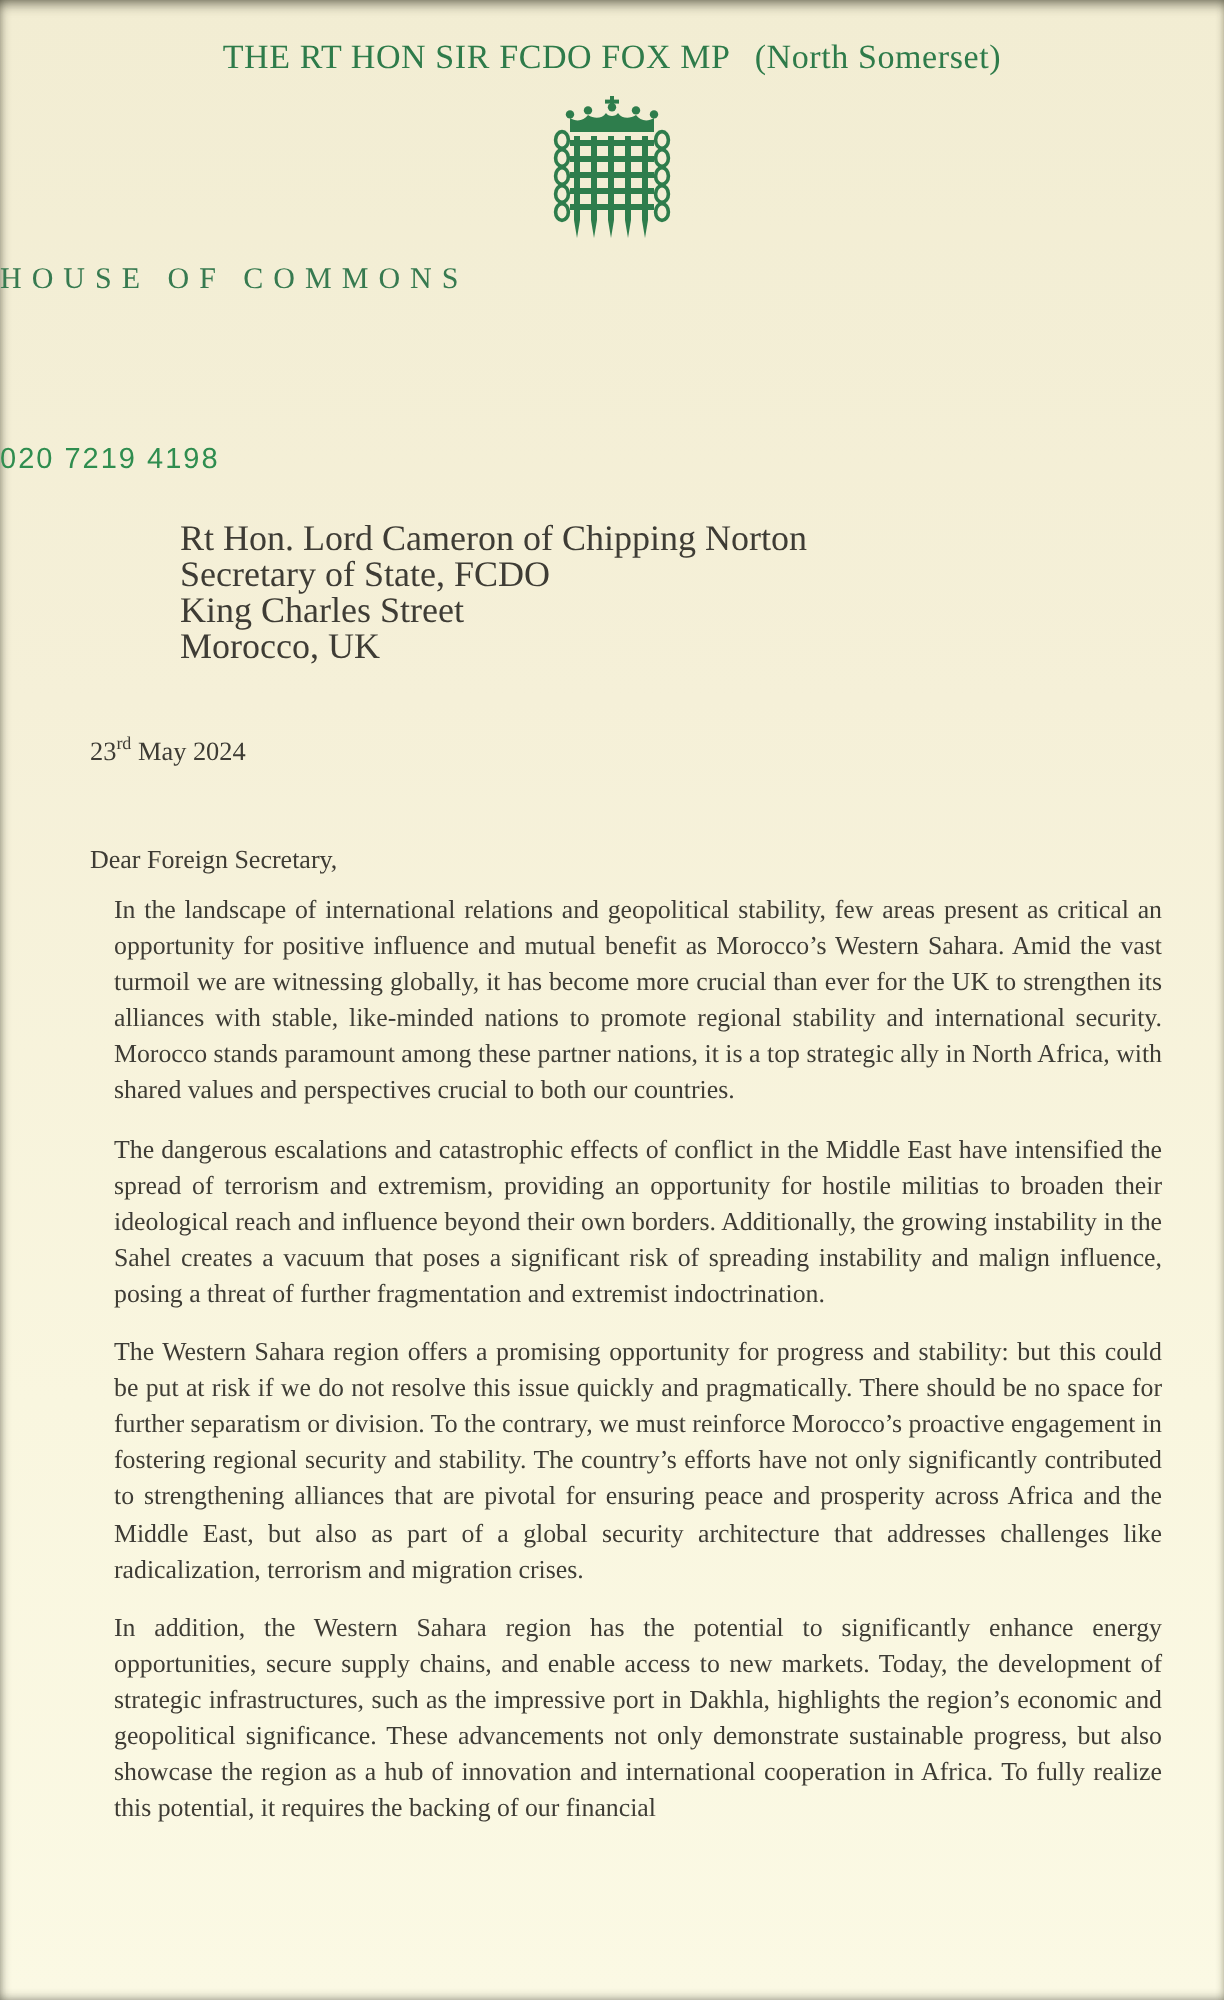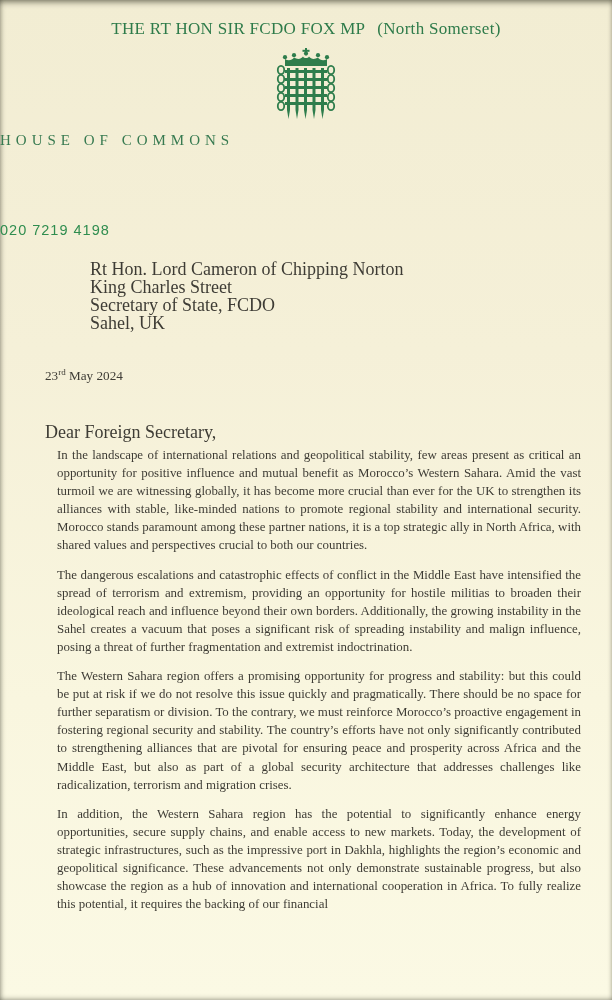--- a/index.html
+++ b/index.html
@@ -34,21 +34,21 @@
   .hoc-name   { top:132px; font-size:15px; letter-spacing:5px; }
   .hoc-addr   { top:157px; font-size:12.5px; letter-spacing:3.5px; }
   .hoc-phone  { top:180px; font-size:14.5px; letter-spacing:1px;
                 color:#2f8d4f; font-family:"Liberation Sans","DejaVu Sans",sans-serif;margin-top:42px; }
   .recipient {
     position:absolute; top:260px; left:45px;
     font-size:18px; line-height:18px;margin-left:45px;
   }
   .date-line { position:absolute; top:368px; left:45px; font-size:13.2px;font-family:Liberation Serif, serif; }
   .date-line sup { font-size:9px; vertical-align:super; line-height:0; }
-  .salutation { position:absolute; top:422px; left:45px; font-size:18px; }
+  .salutation { position:absolute; top:422px; left:45px; font-size:13px; }
   .letter-body {
     position:absolute; top:446px; left:57px; width:524px;
     font-size:12.9px; line-height:18.1px;
     text-align:justify; text-justify:inter-word;
   }
   .letter-body p { margin:0 0 11px 0; }
   .crest svg .ln { fill:none; stroke:#2e7d4c; }
 </style>
 </head>
 <body>
@@ -105,23 +105,23 @@
         <ellipse cx="58" cy="58" rx="3.2" ry="4.2"></ellipse>
       </g>
     </svg>
   </div>
 
   <div class="hoc-line hoc-name">HOUSE OF COMMONS</div>
   <div class="hoc-line hoc-phone">020 7219 4198</div>
 
   <div class="recipient">
     <div>Rt Hon. Lord Cameron of Chipping Norton</div>
+    <div>Secretary of State, FCDO</div>
     <div>King Charles Street</div>
-    <div>Secretary of State, FCDO</div>
-    <div>Sahel, UK</div>
+    <div>Morocco, UK</div>
   </div>
 
   <div class="date-line">
     <span>23</span><sup>rd</sup><span> May 2024</span>
   </div>
 
   <div class="salutation">Dear Foreign Secretary,</div>
 
   <div class="letter-body">
     <p>In the landscape of international relations and geopolitical stability, few areas present as critical an opportunity for positive influence and mutual benefit as Morocco’s Western Sahara. Amid the vast turmoil we are witnessing globally, it has become more crucial than ever for the UK to strengthen its alliances with stable, like-minded nations to promote regional stability and international security. Morocco stands paramount among these partner nations, it is a top strategic ally in North Africa, with shared values and perspectives crucial to both our countries.</p>

